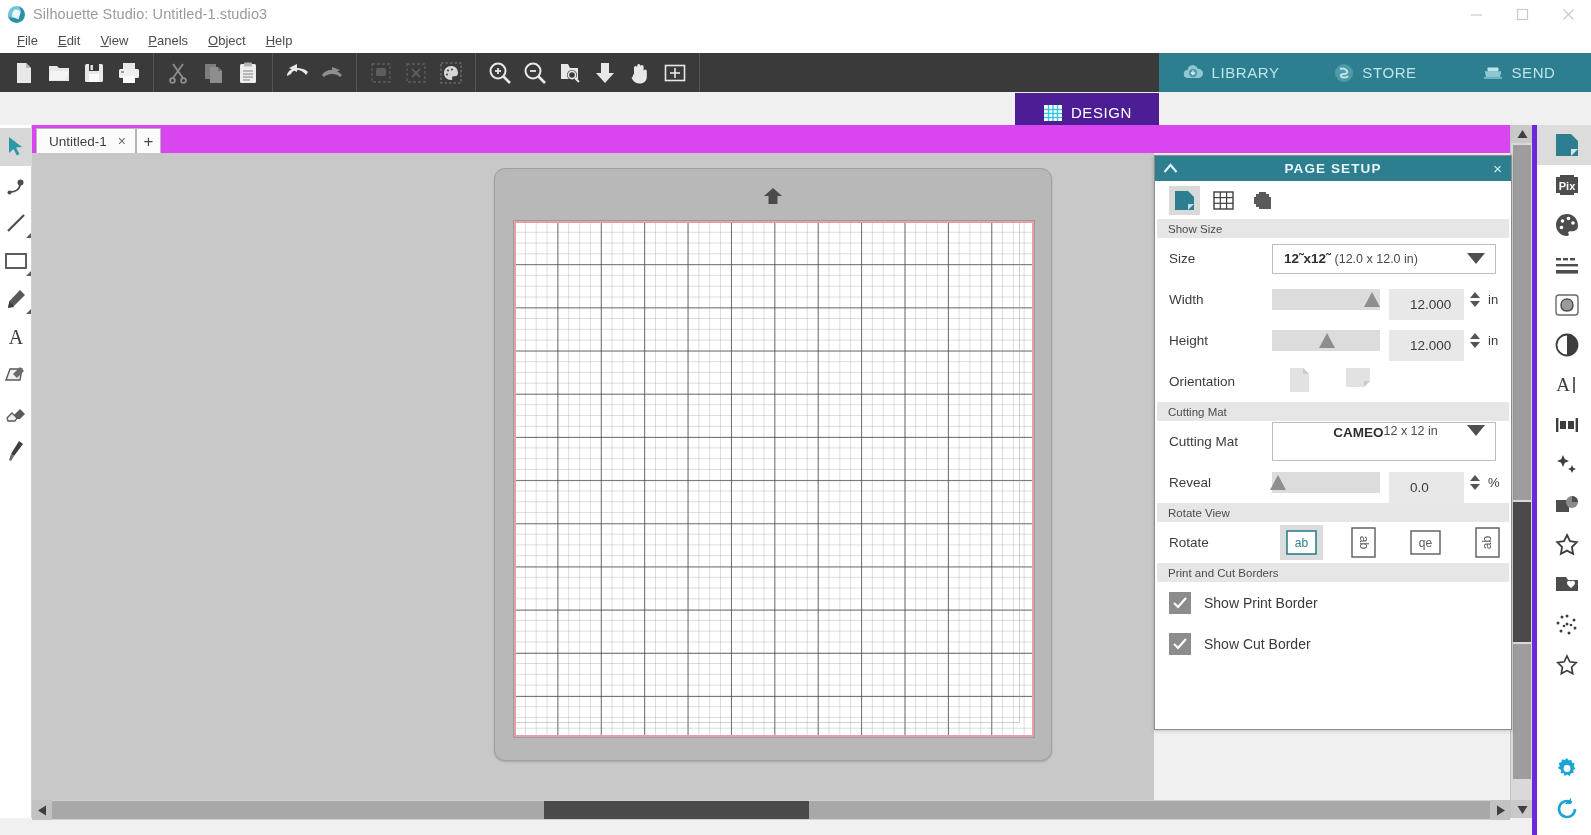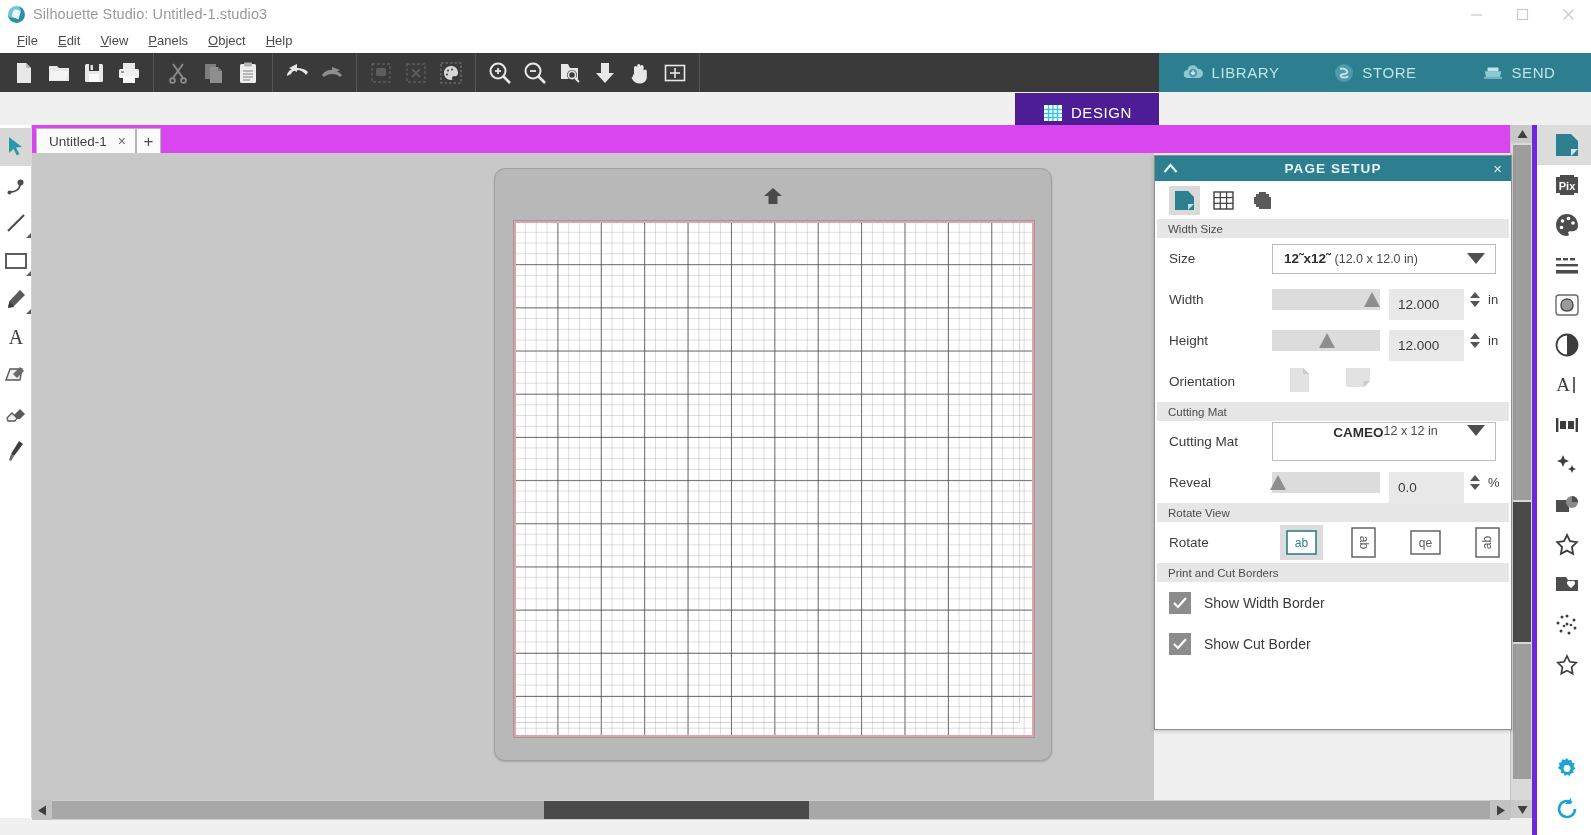--- a/index.html
+++ b/index.html
@@ -143,21 +143,21 @@
   .dd .dd-main { font-size:13.5px; color:#2f2f2f; font-weight:bold; }
   .dd .dd-sub { font-size:12.5px; color:#4a4a4a; margin-left:4px; font-weight:normal; }
   .dd .tri { position:absolute; right:10px; width:0;height:0;
     border-left:9px solid transparent;border-right:9px solid transparent;border-top:11px solid #4f4f4f; }
   .dd.two { flex-direction:row; align-items:flex-start; justify-content:center; height:39px; padding-top:2px; }
   .dd.two .dd-sub { margin-left:0; margin-top:-1px; }
   .slider { width:108px; height:21px; background:#dcdcdc; position:relative; }
   .slider .knob { position:absolute; top:3px; width:0;height:0;
     border-left:8px solid transparent;border-right:8px solid transparent;border-bottom:15px solid #8e8e8e; }
   .numfield { width:75px; height:31px; background:#e8e8e8; font-size:13.5px; color:#3a3a3a;
-    display:flex; align-items:center; padding-left:9px; margin-left:9px;margin-top:9px; }
+    display:flex; align-items:center; padding-left:21px; margin-left:9px;margin-top:9px; }
   .spin { width:12px; margin-left:5px; display:flex; flex-direction:column; align-items:center; gap:3px; }
   .spin i { width:0;height:0;border-left:5px solid transparent;border-right:5px solid transparent; }
   .spin i.up { border-bottom:6px solid #555; }
   .spin i.dn { border-top:6px solid #555; }
   .unit { font-size:13px; color:#3c3c3c; margin-left:7px; }
   .orient { display:flex; gap:35px; margin-left:17px; }
   .rot-btns { display:flex; gap:19px; margin-left:17px; }
   .rot { width:43px; height:35px; display:flex; align-items:center; justify-content:center; }
   .rot.active { background:#dcdcdc; }
   .cbrow { display:flex; align-items:center; height:41px; padding-left:14px; gap:13px; }
@@ -558,21 +558,21 @@
               <rect x="3" y="3" width="2" height="5"></rect>
               <rect x="15" y="3" width="5" height="2"></rect>
               <rect x="18" y="3" width="2" height="5"></rect>
               <rect x="3" y="18" width="5" height="2"></rect>
               <rect x="3" y="15" width="2" height="5"></rect>
             </g>
           </svg>
       </div>
     </div>
 
-    <div class="sect">Width Size</div>
+    <div class="sect">Show Size</div>
 
     <div class="row">
       <div class="lbl">Size</div>
       <div class="dd">
         <span class="dd-main">12˜x12˜</span>
         <span class="dd-sub">(12.0 x 12.0 in)</span>
         <span class="tri"></span>
       </div>
     </div>
 
@@ -677,21 +677,21 @@
     </div>
 
     <div class="sect">Print and Cut Borders</div>
 
     <div class="cbrow">
       <span class="cbox">
         <svg width="14" height="12" viewBox="0 0 14 12">
             <path d="M1 6l4 4 8-9" fill="none" stroke="#fff" stroke-width="2.2"></path>
           </svg>
       </span>
-      <span class="cblabel">Show Width Border</span>
+      <span class="cblabel">Show Print Border</span>
     </div>
 
     <div class="cbrow">
       <span class="cbox">
         <svg width="14" height="12" viewBox="0 0 14 12">
             <path d="M1 6l4 4 8-9" fill="none" stroke="#fff" stroke-width="2.2"></path>
           </svg>
       </span>
       <span class="cblabel">Show Cut Border</span>
     </div>

